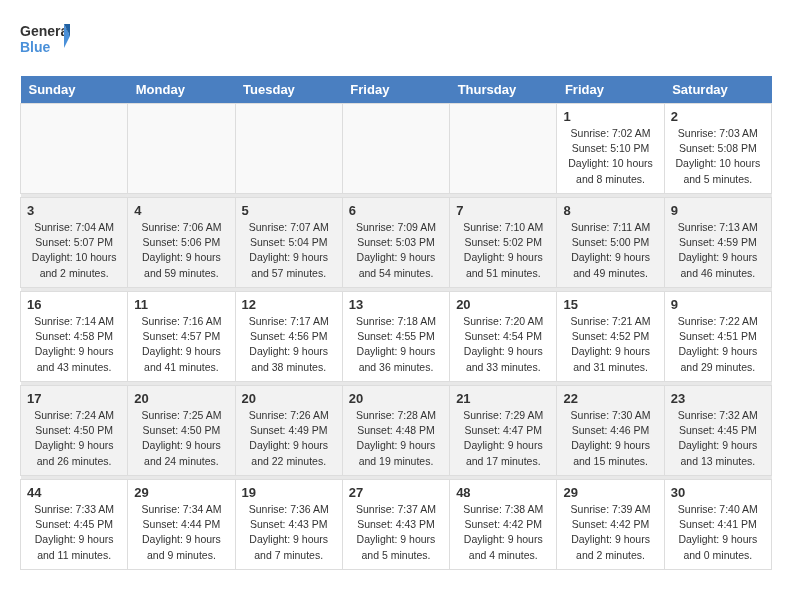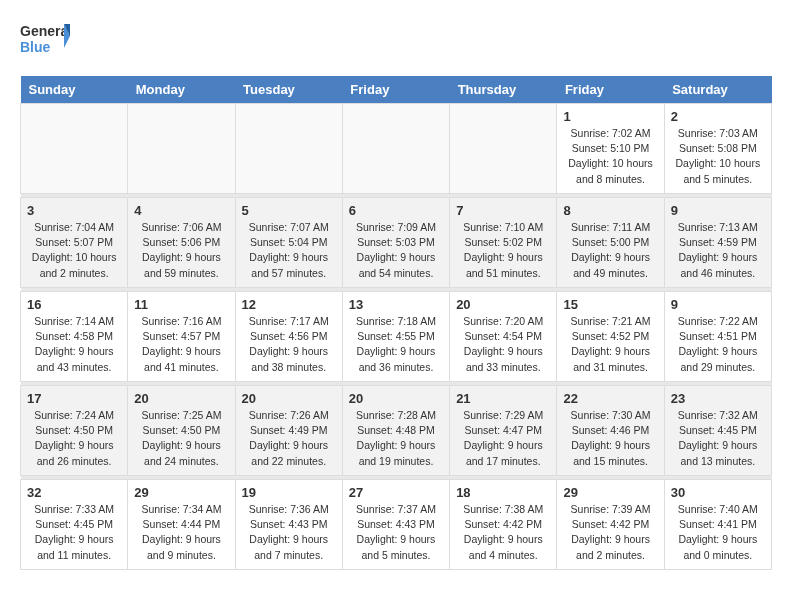--- a/index.html
+++ b/index.html
@@ -217,37 +217,37 @@
         <td class="shaded">
           <span class="day-number">23</span>
           <div class="day-info">Sunrise: 7:32 AM<br>Sunset: 4:45 PM<br>Daylight: 9 hours and 13 minutes.</div>
         </td>
       </tr>
       <tr>
         <td colspan="7" style="height: 4px; background: rgb(232, 232, 232); border: none; padding: 0px;"></td>
       </tr>
       <tr>
         <td>
-          <span class="day-number">32</span>
+          <span class="day-number">44</span>
           <div class="day-info">Sunrise: 7:33 AM<br>Sunset: 4:45 PM<br>Daylight: 9 hours and 11 minutes.</div>
         </td>
         <td>
           <span class="day-number">29</span>
           <div class="day-info">Sunrise: 7:34 AM<br>Sunset: 4:44 PM<br>Daylight: 9 hours and 9 minutes.</div>
         </td>
         <td>
           <span class="day-number">19</span>
           <div class="day-info">Sunrise: 7:36 AM<br>Sunset: 4:43 PM<br>Daylight: 9 hours and 7 minutes.</div>
         </td>
         <td>
           <span class="day-number">27</span>
           <div class="day-info">Sunrise: 7:37 AM<br>Sunset: 4:43 PM<br>Daylight: 9 hours and 5 minutes.</div>
         </td>
         <td>
-          <span class="day-number">18</span>
+          <span class="day-number">48</span>
           <div class="day-info">Sunrise: 7:38 AM<br>Sunset: 4:42 PM<br>Daylight: 9 hours and 4 minutes.</div>
         </td>
         <td>
           <span class="day-number">29</span>
           <div class="day-info">Sunrise: 7:39 AM<br>Sunset: 4:42 PM<br>Daylight: 9 hours and 2 minutes.</div>
         </td>
         <td>
           <span class="day-number">30</span>
           <div class="day-info">Sunrise: 7:40 AM<br>Sunset: 4:41 PM<br>Daylight: 9 hours and 0 minutes.</div>
         </td>

